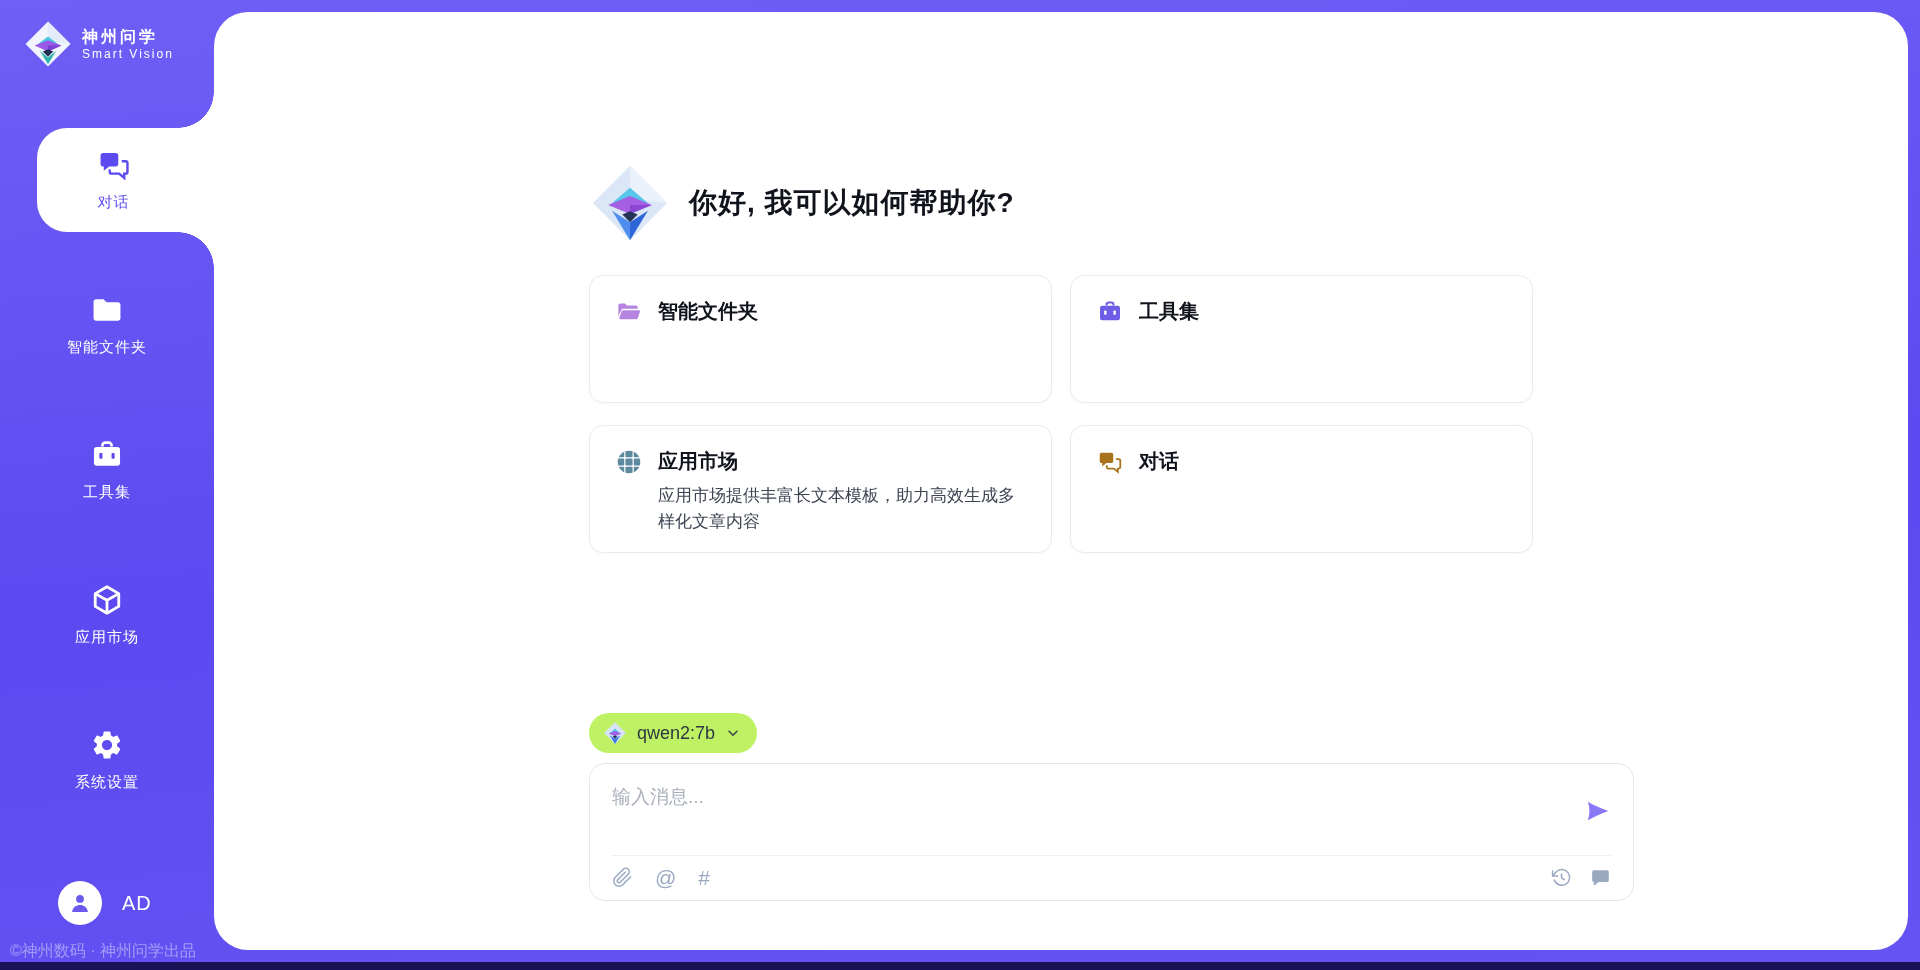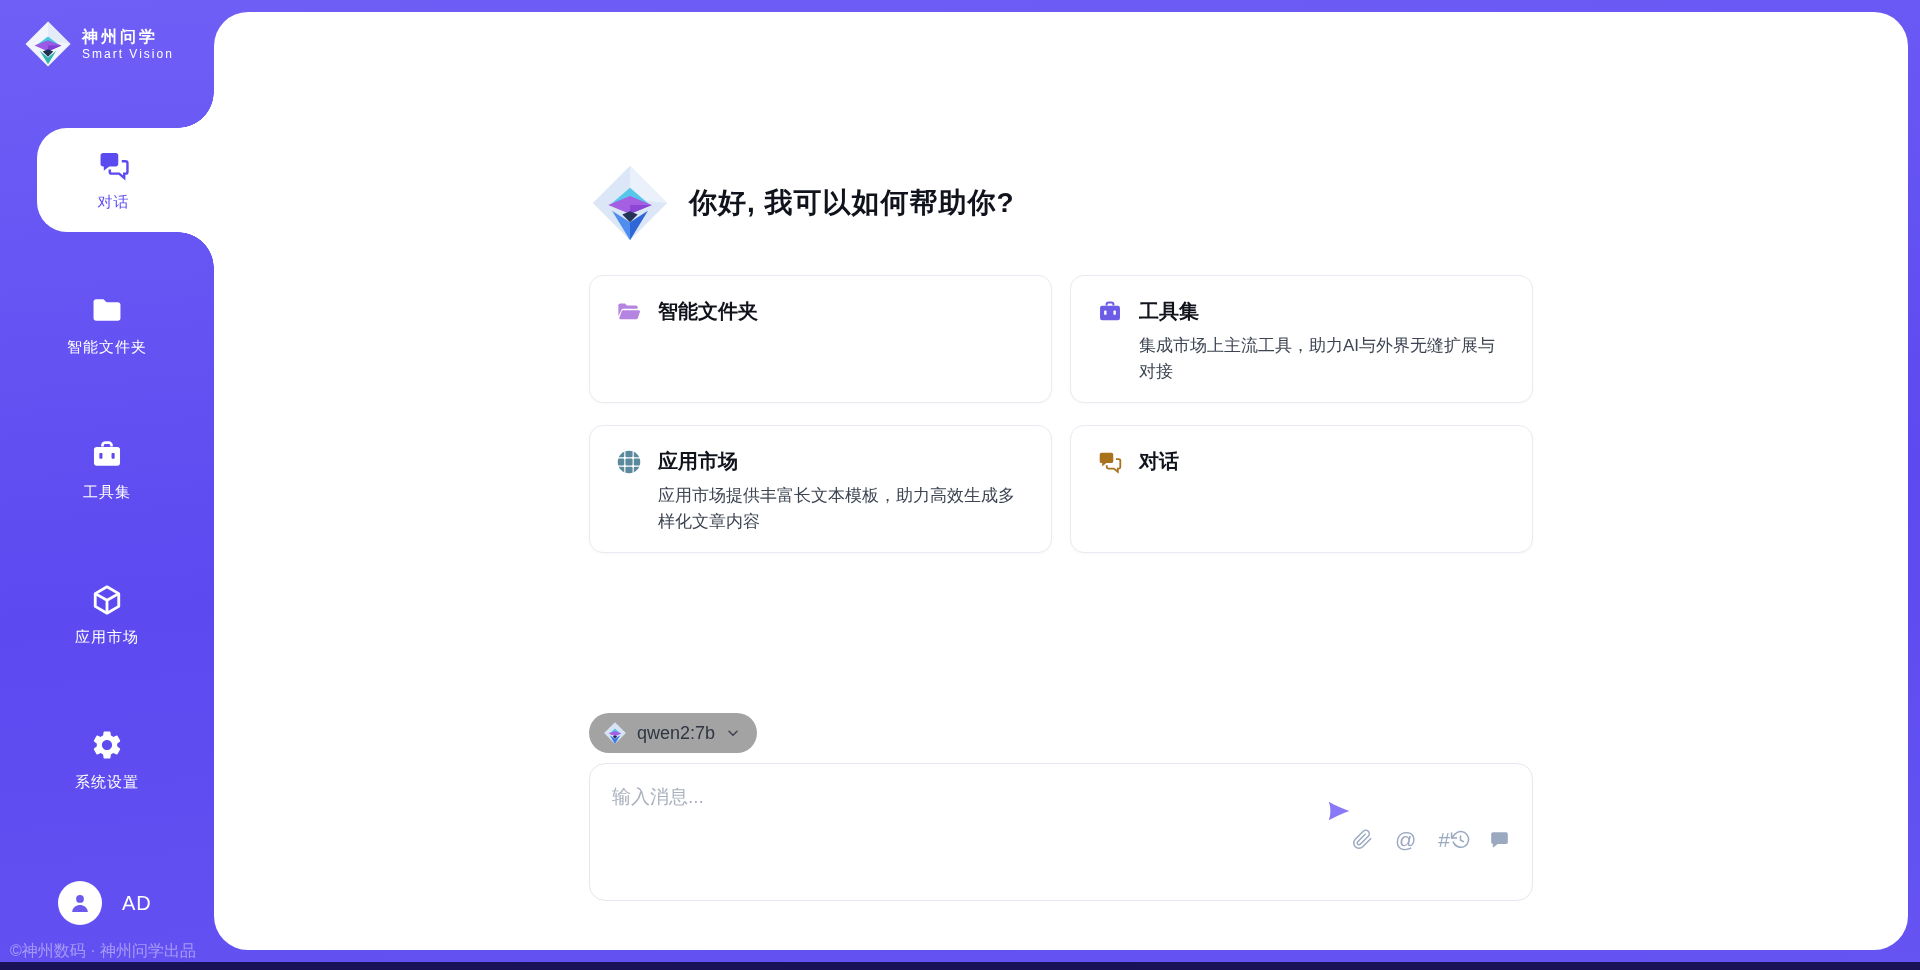--- a/index.html
+++ b/index.html
@@ -63,31 +63,31 @@
     box-shadow:0 1px 3px rgba(20,25,60,0.03);
   }
   .card-head { display:flex; align-items:center; gap:16px; }
   .card-icon { width:26px; height:26px; display:flex; }
   .card-icon svg { width:100%; height:100%; }
   .card-title { font-size:20px; font-weight:bold; color:#10131c; }
   .card-desc { margin-top:8px; padding-left:42px; font-size:17px; line-height:26px; color:#3d4452; }
 
   .model-row { margin-top:160px; }
   .model-pill {
-    display:inline-flex; align-items:center; gap:10px; background:#a3a3a3;
+    display:inline-flex; align-items:center; gap:10px; background:#bef264;
     border-radius:22px; padding:8px 16px 8px 14px; cursor:pointer;
   }
   .model-diamond { width:24px; height:24px; }
   .model-name { font-size:18px; color:#2f3542; }
   .model-chevron { width:16px; height:16px; color:#3c424e; display:flex; }
   .model-chevron svg { width:100%; height:100%; }
 
   .composer {
-    margin-top:10px; width:944px; height:138px; border:1px solid #e4e7ee;
-    border-radius:16px; padding:16px 22px 12px; display:flex; flex-direction:row;
+    margin-top:10px; width:1045px; height:138px; border:1px solid #e4e7ee;
+    border-radius:16px; padding:16px 22px 12px; display:flex; flex-direction:column;
     background:#fff;
   }
   .composer-top { flex:1; display:flex; align-items:flex-start; gap:12px; }
   .composer-input {
     flex:1; border:none; outline:none; font-size:19px; color:#30343c;
     font-family:"Liberation Sans","DejaVu Sans",sans-serif; padding-top:6px; background:transparent;
   }
   .composer-input::placeholder { color:#a9b0bd; }
   .send-btn { border:none; background:transparent; cursor:pointer; margin-top:18px; display:flex; }
   .send-btn svg { width:26px; height:26px; color:#8a79f6; }
@@ -226,21 +226,20 @@
             <span class="card-icon" style="color: rgb(109, 92, 230);">
               <svg viewBox="0 0 24 24">
                 <path fill="none" stroke="currentColor" stroke-width="1.9" d="M8.8 6V5.3c0-1.1.9-2 2-2h2.4c1.1 0 2 .9 2 2V6"></path>
                 <rect x="2.8" y="6.3" width="18.4" height="13.2" rx="2" fill="currentColor"></rect>
                 <rect x="6.6" y="10.6" width="2.2" height="4" rx="0.6" class="icon-cut"></rect>
                 <rect x="15.2" y="10.6" width="2.2" height="4" rx="0.6" class="icon-cut"></rect>
               </svg>
             </span>
             <span class="card-title">工具集</span>
           </div>
-          <div class="card-desc">集成市场上主流工具，助力AI与外界无缝扩展与对接</div>
         </div>
 
         <div class="card">
           <div class="card-head">
             <span class="card-icon" style="color: rgb(91, 138, 158);">
               <svg viewBox="0 0 24 24" fill="currentColor">
                 <defs>
                     <clipPath id="gridclip">
                       <circle cx="12" cy="12" r="10.4"></circle>
                     </clipPath>

